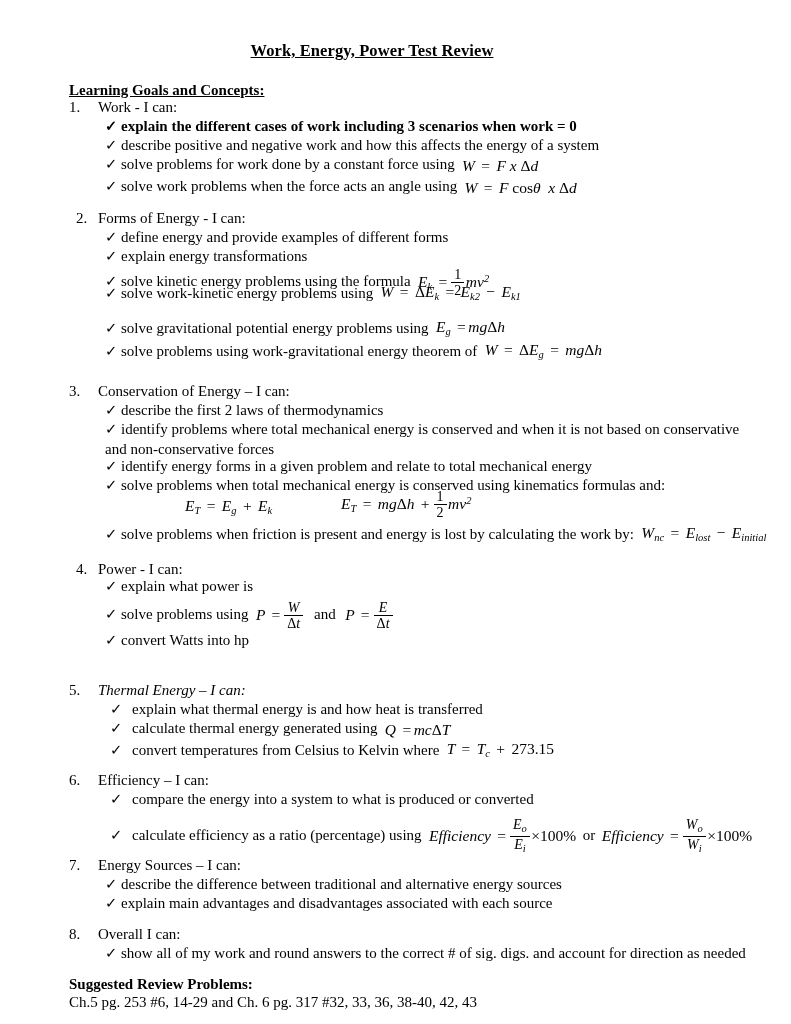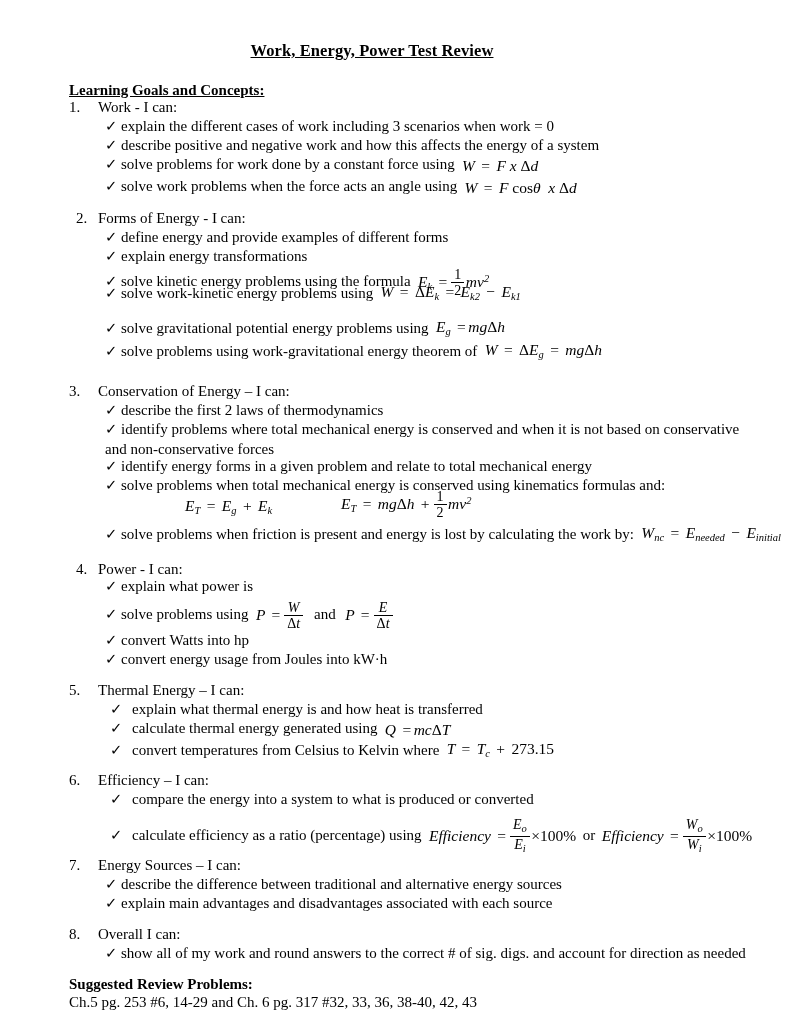--- a/index.html
+++ b/index.html
@@ -131,21 +131,21 @@
 
   <div class="doc-title">
     <span>Work, Energy, Power Test Review</span>
   </div>
 
   <div class="blk bold-underline" style="left:69px; top:81px;">Learning Goals and Concepts:</div>
 
   <div class="num" style="left:69px; top:99px;">1.</div>
   <div class="numlbl" style="left:98px; top:99px;">Work - I can:</div>
 
-  <div class="chk" style="left:105px; top:117px;">
+  <div class="chk" style="left:105px; top:117px;font-weight:bold;">
     <span class="mark">✓</span><span class="ctext">explain the different cases of work including 3 scenarios when work = 0</span>
   </div>
   <div class="chk" style="left:105px; top:136px;">
     <span class="mark">✓</span><span class="ctext">describe positive and negative work and how this affects the energy of a system</span>
   </div>
   <div class="chk" style="left:105px; top:155px;">
     <span class="mark">✓</span><span class="ctext">solve problems for work done by a constant force using</span>
     <span class="math">&nbsp;W <span class="op">=</span> F x <span class="up">Δ</span>d</span>
   </div>
   <div class="chk" style="left:105px; top:177px;">
@@ -197,44 +197,41 @@
 
   <div class="eqline" style="left:185px; top:497px;">
     <span class="math">E<span class="sub">T</span> <span class="op">=</span> E<span class="sub">g</span> <span class="op">+</span> E<span class="sub">k</span></span>
   </div>
   <div class="eqline" style="left:325px; top:490px;margin-left:16px;">
     <span class="math">E<span class="sub">T</span> <span class="op">=</span> mg<span class="up">Δ</span>h <span class="op">+</span><span class="frac"><span class="n">1</span><span class="d">2</span></span>mv<span class="sup">2</span></span>
   </div>
 
   <div class="chk" style="left:105px; top:524px;">
     <span class="mark">✓</span><span class="ctext">solve problems when friction is present and energy is lost by calculating the work by:</span>
-    <span class="math">&nbsp;W<span class="sub">nc</span> <span class="op">=</span> E<span class="sub">needed</span> <span class="op">−</span> E<span class="sub">initial</span></span>
+    <span class="math">&nbsp;W<span class="sub">nc</span> <span class="op">=</span> E<span class="sub">lost</span> <span class="op">−</span> E<span class="sub">initial</span></span>
   </div>
 
   <div class="num" style="left:76px; top:561px;">4.</div>
   <div class="numlbl" style="left:98px; top:561px;">Power - I can:</div>
 
   <div class="chk" style="left:105px; top:577px;">
     <span class="mark">✓</span><span class="ctext">explain what power is</span>
   </div>
   <div class="chk" style="left:105px; top:601px;">
     <span class="mark">✓</span><span class="ctext">solve problems using</span>
     <span class="math">&nbsp;P <span class="op">=</span><span class="frac"><span class="n it">W</span><span class="d it"><span style="font-style:normal">Δ</span>t</span></span></span>
     <span class="ctext" style="padding:0 6px;">and</span>
     <span class="math">P <span class="op">=</span><span class="frac"><span class="n it">E</span><span class="d it"><span style="font-style:normal">Δ</span>t</span></span></span>
   </div>
   <div class="chk" style="left:105px; top:631px;">
     <span class="mark">✓</span><span class="ctext">convert Watts into hp</span>
   </div>
-  <div class="chk" style="left:105px; top:650px;">
-    <span class="mark">✓</span><span class="ctext">convert energy usage from Joules into kW·h</span>
-  </div>
 
   <div class="num" style="left:69px; top:682px;">5.</div>
-  <div class="numlbl" style="left:98px; top:682px;">Thermal Energy – I can:</div>
+  <div class="numlbl" style="left:98px; top:682px;font-style:italic;">Thermal Energy – I can:</div>
 
   <div class="chk" style="left:110px; top:700px;">
     <span class="mark" style="width:22px;">✓</span><span class="ctext">explain what thermal energy is and how heat is transferred</span>
   </div>
   <div class="chk" style="left:110px; top:719px;">
     <span class="mark" style="width:22px;">✓</span><span class="ctext">calculate thermal energy generated using</span>
     <span class="math">&nbsp;Q <span class="op">=</span>mc<span class="up">Δ</span>T</span>
   </div>
   <div class="chk" style="left:110px; top:740px;">
     <span class="mark" style="width:22px;">✓</span><span class="ctext">convert temperatures from Celsius to Kelvin where</span>

